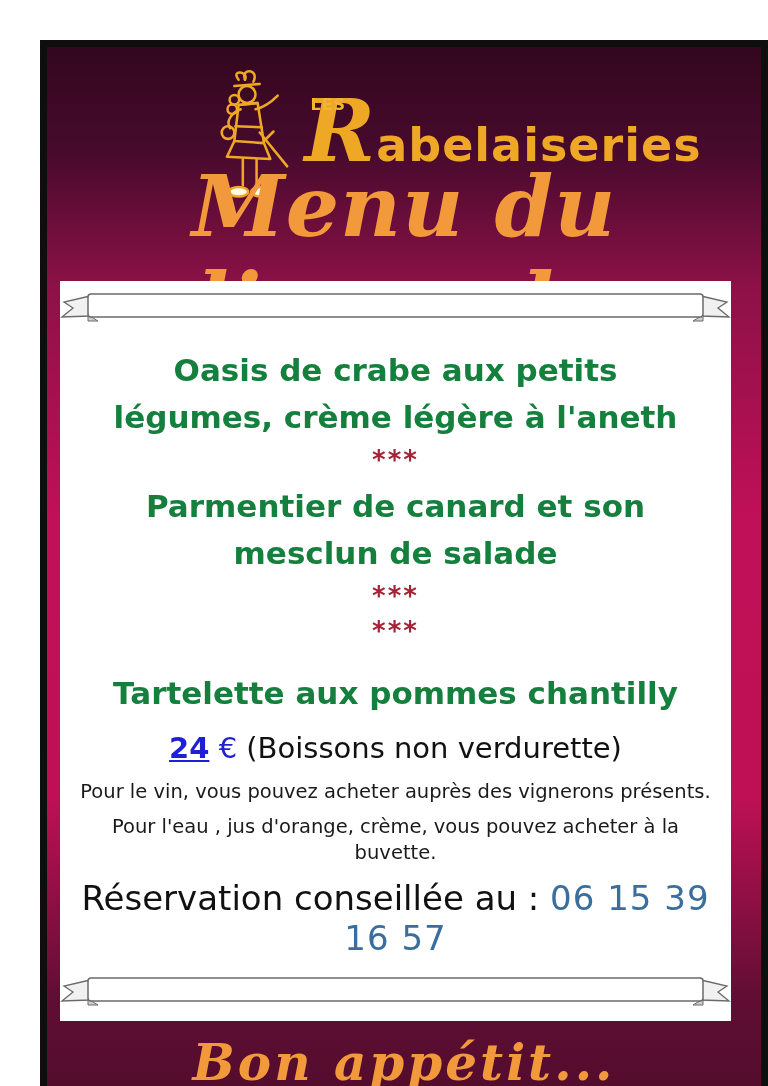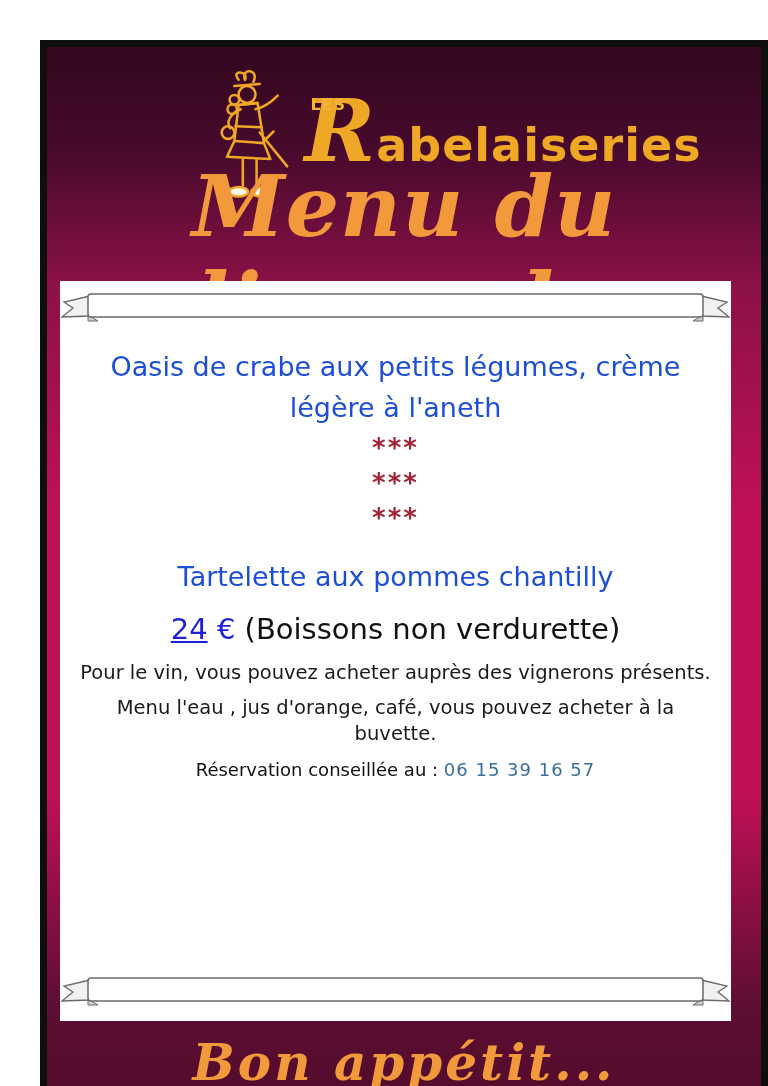--- a/index.html
+++ b/index.html
@@ -45,31 +45,31 @@
   }
   .ribbon{position:absolute;left:0;width:100%;height:42px;}
   .ribbon.top{top:6px;}
   .ribbon.bottom{bottom:8px;}
   .panel-content{
     position:absolute;left:0;right:0;top:58px;bottom:54px;
     display:flex;flex-direction:column;align-items:center;
     text-align:center;
   }
   .menu-item{
-    max-width:600px;margin:8px 0 0;color:#1d4ed8;
-    font-size:27px;line-height:1.5;font-weight:400;
+    max-width:600px;margin:8px 0 0;color:#15803d;
+    font-size:31px;line-height:1.5;font-weight:700;
   }
   .separator{margin:5px 0 0;color:#a32337;font-size:26px;font-weight:bold;letter-spacing:2px;}
   .menu-item.dessert{margin-top:24px;}
   .price-line{margin:14px 0 0;font-size:29px;color:#111;line-height:1.2;}
-  .price-amount{color:#1f1fd6;text-decoration:underline;font-weight:400;}
+  .price-amount{color:#1f1fd6;text-decoration:underline;font-weight:700;}
   .price-currency{color:#1f1fd6;}
   .note{margin:8px 16px 0;font-size:19.5px;color:#1a1a1a;line-height:1.35;}
   .note.first{margin-top:14px;}
-  .reservation{margin:12px 16px 0;font-size:18px;color:#111;}
+  .reservation{margin:12px 16px 0;font-size:34px;color:#111;}
   .phone{color:#3a6e9e;font-weight:500;letter-spacing:1px;}
   
   .footer{
     position:absolute;left:0;width:100%;top:986px;text-align:center;
     font-family:"DejaVu Serif",serif;font-style:italic;font-weight:bold;
     font-size:50px;color:#f2993b;letter-spacing:3px;
   }
 </style>
 </head>
 <body>
@@ -112,32 +112,33 @@
       <polygon points="30,9 4,15 13,21 2,30 30,29" fill="#f1f1f1" stroke="#6a6a6a" stroke-width="1.3"></polygon>
       <polygon points="641,9 667,15 658,21 669,30 641,29" fill="#f1f1f1" stroke="#6a6a6a" stroke-width="1.3"></polygon>
       <polygon points="28,28 38,34 28,34" fill="#cfcfcf" stroke="#6a6a6a" stroke-width="1"></polygon>
       <polygon points="643,28 633,34 643,34" fill="#cfcfcf" stroke="#6a6a6a" stroke-width="1"></polygon>
       <rect x="28" y="7" width="615" height="23" rx="3" fill="#ffffff" stroke="#6a6a6a" stroke-width="1.5"></rect>
     </svg>
 
     <div class="panel-content">
       <p class="menu-item">Oasis de crabe aux petits légumes, crème légère à l'aneth</p>
       <p class="separator">***</p>
+      <p class="menu-item">Parmentier de canard et son mesclun de salade</p>
       <p class="separator">***</p>
       <p class="separator">***</p>
       <p class="menu-item dessert">Tartelette aux pommes chantilly</p>
 
       <p class="price-line">
         <span class="price-amount">24</span>
         <span class="price-currency">€</span>
         <span class="price-suffix">(Boissons non verdurette)</span>
       </p>
 
       <p class="note first">Pour le vin, vous pouvez acheter auprès des vignerons présents.</p>
-      <p class="note">Menu l'eau , jus d'orange, café, vous pouvez acheter à la buvette.</p>
+      <p class="note">Pour l'eau , jus d'orange, crème, vous pouvez acheter à la buvette.</p>
 
       <p class="reservation">
         <span>Réservation conseillée au :</span>
         <span class="phone">06 15 39 16 57</span>
       </p>
     </div>
 
     <svg class="ribbon bottom" viewBox="0 0 671 42" preserveAspectRatio="none">
       <polygon points="30,9 4,15 13,21 2,30 30,29" fill="#f1f1f1" stroke="#6a6a6a" stroke-width="1.3"></polygon>
       <polygon points="641,9 667,15 658,21 669,30 641,29" fill="#f1f1f1" stroke="#6a6a6a" stroke-width="1.3"></polygon>

